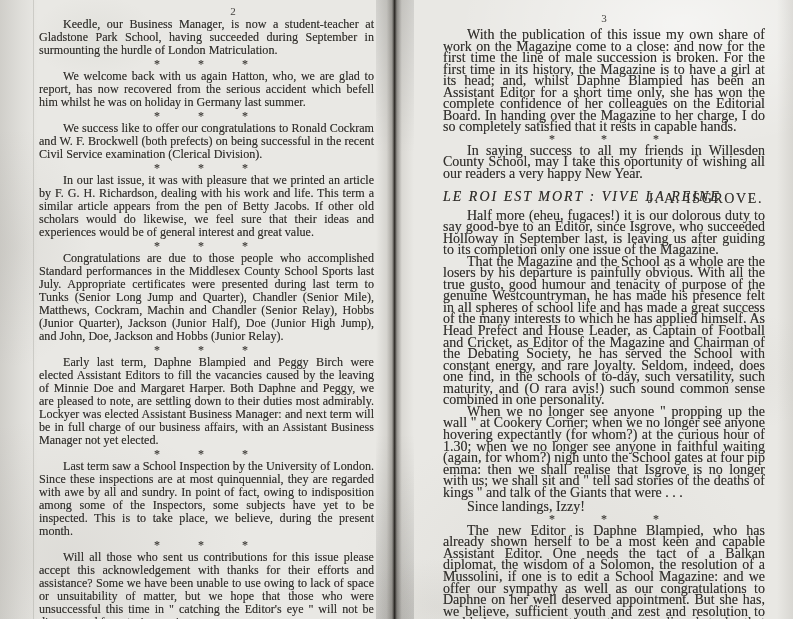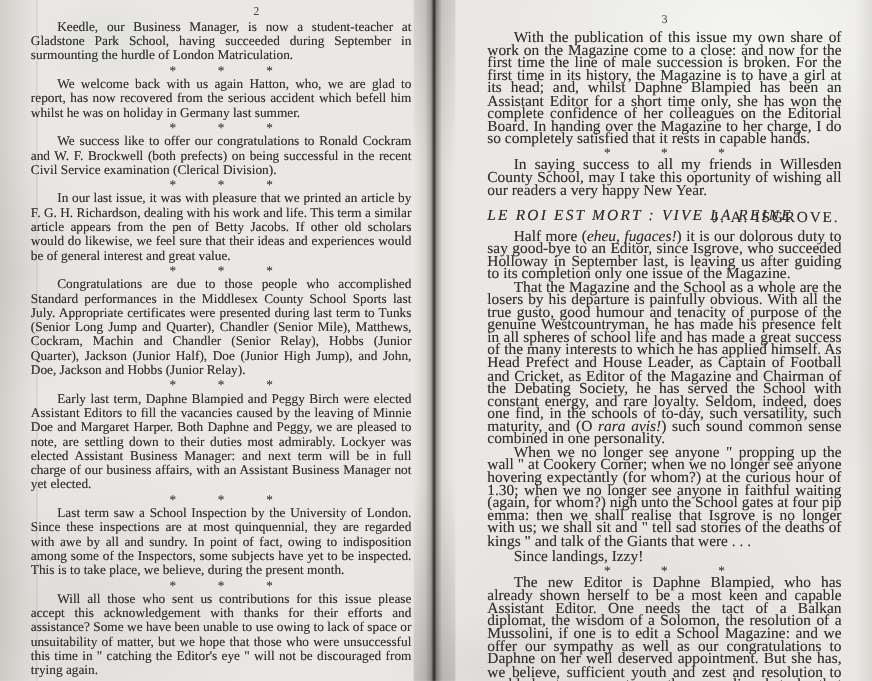--- a/index.html
+++ b/index.html
@@ -58,21 +58,21 @@
   .page p {
     margin: 0;
     text-align: justify;
     text-indent: 24px;
     text-shadow: 0 0 0.5px rgba(62,58,52,0.55);
   }
   .pnum { text-align: center; font-size: 11px; color: #44423e; }
 
   .page-left { left: 28px; top: 4px; width: 346px; }
   .page-left .pnum { height: 14px; line-height: 14px; padding-left: 64px; }
-  .page-left p { font-size: 12.1px; line-height: 13.0px; }
+  .page-left p { font-size: 12.1px; line-height: 13.0px; margin-left: 11px; }
   .page-left .sep { height: 13px; }
 
   .page-right { left: 443px; top: 10px; width: 322px; }
   .page-right .pnum { height: 16px; line-height: 16px; margin-bottom: 3px; }
   .page-right p { font-size: 14px; line-height: 11.55px; }
   .page-right .sep { height: 12px; }
 
   .sep {
     display: flex; justify-content: center; align-items: center;
     gap: 38px;
@@ -94,21 +94,21 @@
     text-shadow: 0 0 0.5px rgba(55,52,47,0.6);
     font-style: italic;
   }
   .sig {
     float: right;
     letter-spacing: 1.6px;
     text-indent: 0;
     padding-right: 2px;
     margin-top: 25px;
   }
-  .it { font-style: italic; }
+  .it { }
   .happy { margin-top: 3px !important; }
 </style>
 </head>
 <body>
 
 <div class="texture"></div>
 <div class="edge-left"></div>
 <div class="gutter"></div>
 <div class="edge-right"></div>
 

